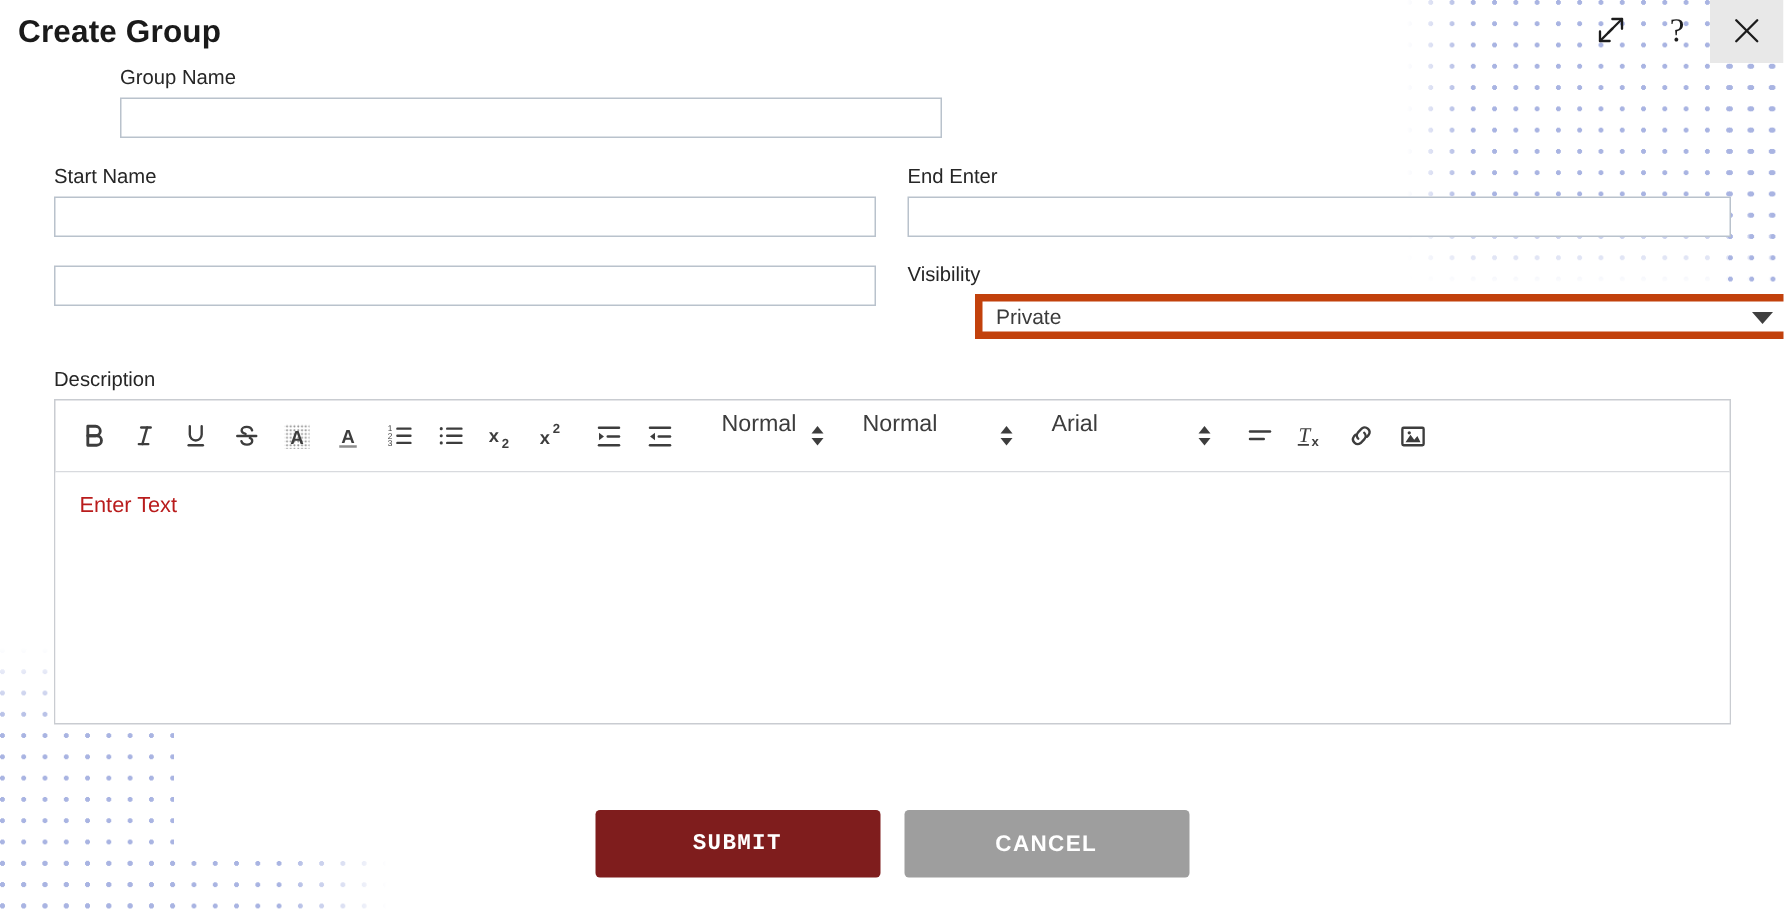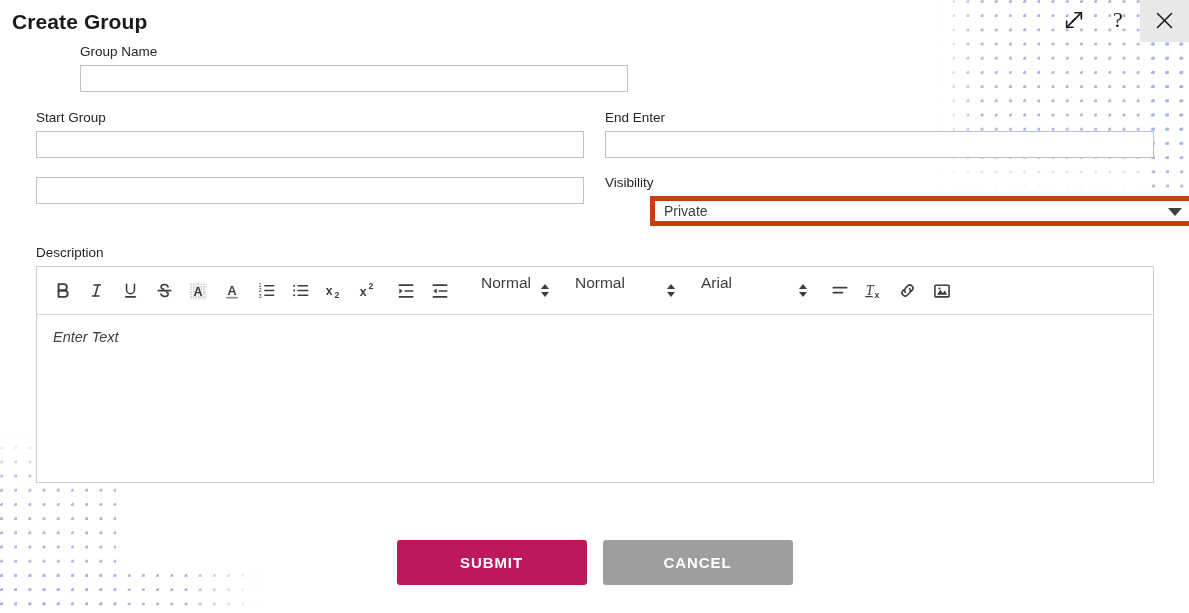--- a/index.html
+++ b/index.html
@@ -223,22 +223,21 @@
     border-top: 5px solid #3d3d3d;
   }
 
   #editor-body {
     height: 167px;
     padding: 14px 16px;
     background: #ffffff;
   }
   #editor-placeholder {
     font-size: 14.5px;
-    font-style: italic;
-    color: #404040;
+    color: #b91c1c;
   }
 
   
   #footer-actions {
     position: absolute;
     left: 0; top: 540px;
     width: 1189px;
     display: flex;
     justify-content: center;
     gap: 16px;
@@ -248,21 +247,21 @@
     height: 45px;
     border: none;
     border-radius: 3px;
     color: #ffffff;
     font-size: 15px;
     font-weight: bold;
     letter-spacing: 0.9px;
     font-family: "Liberation Sans", sans-serif;
     cursor: pointer;
   }
-  #submit-button { background: #be185d; }
+  #submit-button { background: #7f1d1d; font-family: Liberation Mono, monospace; }
   #cancel-button { background: #9e9e9e; }
 </style>
 </head>
 <body>
 
 <div id="page">
 
   <div class="dots" id="dots-topright"></div>
   <div class="dots" id="dots-topright-tail"></div>
   <div class="dots" id="dots-bottomleft"></div>
@@ -295,21 +294,21 @@
   </div>
 
   <div id="form-area">
 
     <div class="row-group" id="grp-group-name">
       <label class="field-label">Group Name</label>
       <input class="text-input" type="text" placeholder="" style="">
     </div>
 
     <div class="row-group" id="grp-start-date">
-      <label class="field-label">Start Group</label>
+      <label class="field-label">Start Name</label>
       <input class="text-input" type="text" placeholder="" style="">
     </div>
 
     <div class="row-group" id="grp-end-date">
       <label class="field-label">End Enter</label>
       <input class="text-input" type="text" placeholder="" style="">
     </div>
 
     <div class="row-group" id="grp-short-desc">
       <input class="text-input" type="text" placeholder="" style="">

